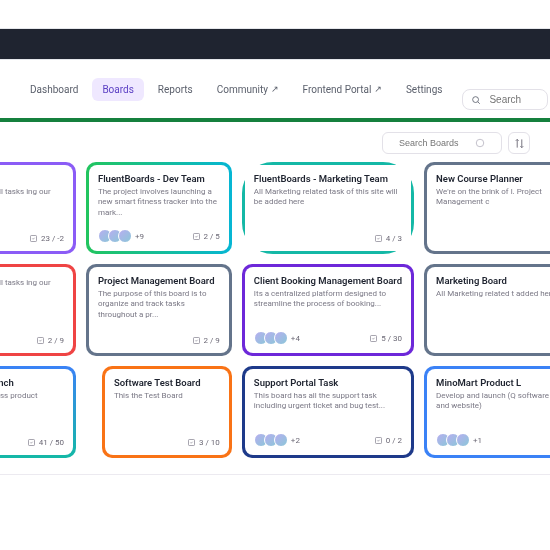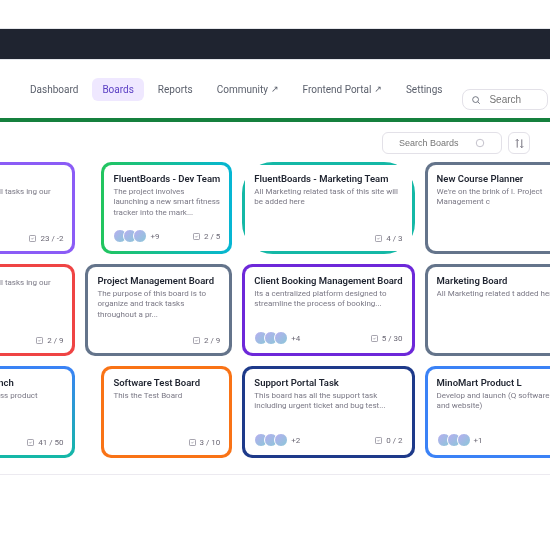--- a/index.html
+++ b/index.html
@@ -81,21 +81,21 @@
           <span class="count">
             <svg viewBox="0 0 24 24" fill="none" stroke-width="2">
               <rect x="4" y="4" width="16" height="16" rx="2"></rect>
               <path d="M9 12l2 2 4-4"></path>
             </svg>
             <span>23 / -2</span>
           </span>
         </div>
       </div>
     </div>
-    <div class="card" style="background: linear-gradient(90deg, rgb(34, 197, 94), rgb(6, 182, 212)); margin-left: 16px;">
+    <div class="card" style="background: linear-gradient(90deg, rgb(34, 197, 94), rgb(6, 182, 212));">
       <div class="card-in">
         <h4>FluentBoards - Dev Team</h4>
         <p>The project involves launching a new smart fitness tracker into the mark...</p>
         <div class="meta">
           <div class="avatars">
             <span class="av"></span>
             <span class="av"></span>
             <span class="av"></span>
             <span class="avx">+9</span>
           </div>

